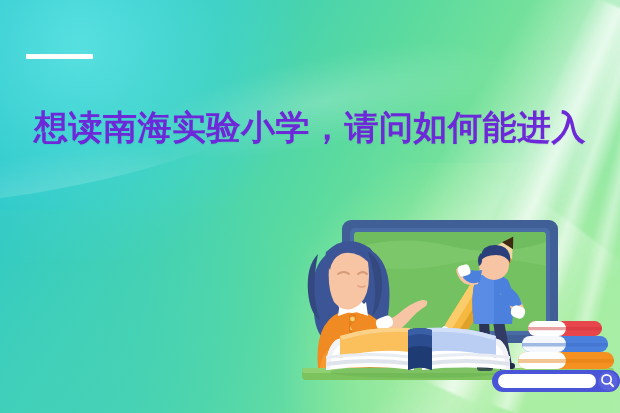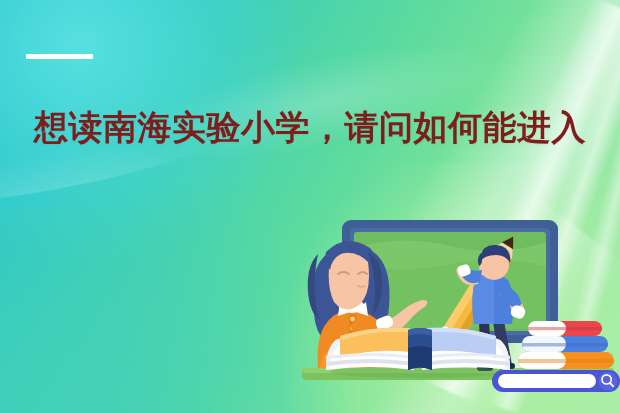--- a/index.html
+++ b/index.html
@@ -66,21 +66,21 @@
 
   
   .accent-rule{
     position:absolute;left:26px;top:54px;width:67px;height:5px;
     background:#ffffff;border-radius:1px;
   }
   
   .headline{
     position:absolute;left:0;right:0;top:104px;
     text-align:center;
-    color:#7f1d1d;
+    color:#6d28d9;
     font-size:34px;
     font-weight:bold;
     letter-spacing:.5px;
     line-height:46px;
     white-space:nowrap;
     text-shadow:0 1px 2px rgba(0,0,0,.06);
   }
   
   .illus{position:absolute;left:296px;top:218px;width:324px;height:195px;}
   .illus svg{display:block;width:324px;height:195px;}

